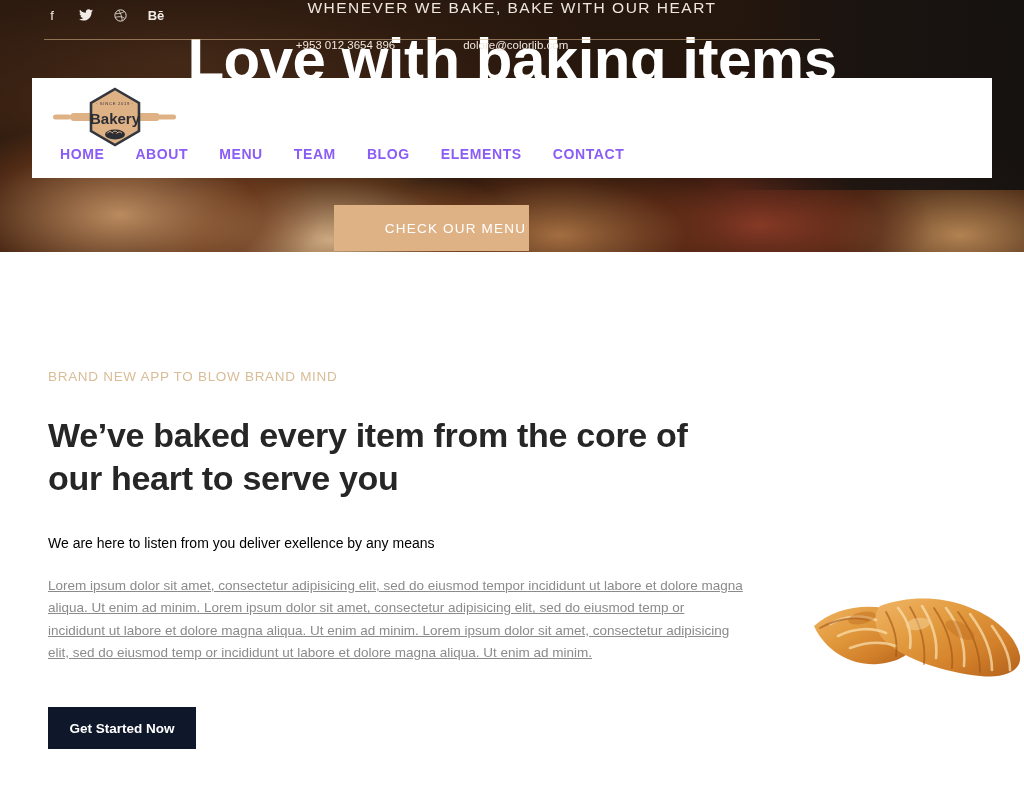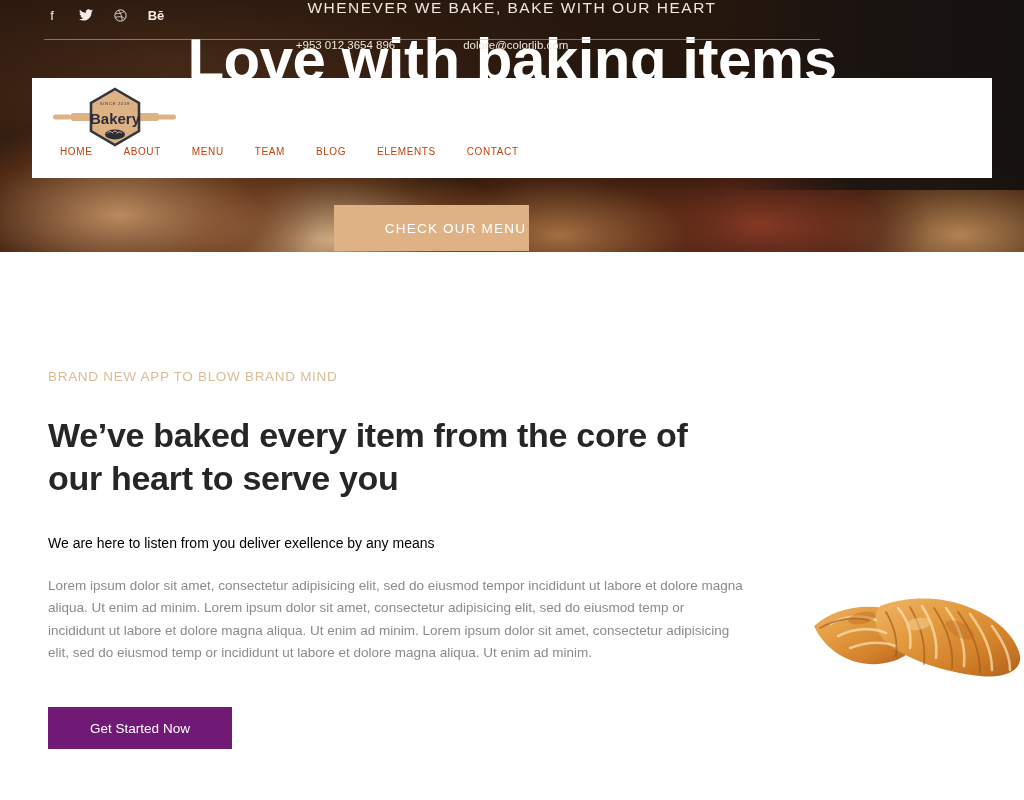--- a/index.html
+++ b/index.html
@@ -103,28 +103,29 @@
   }
   .logo{
     position:absolute; top:8px; left:16px;
     width:158px; height:62px;
   }
   .nav{
     position:absolute; left:28px; top:68px;
     display:flex; gap:0px; align-items:center;
   }
   .nav a{
-    color:#c2410c;
-    font-size:10px;
+    color:#8b5cf6;
+    font-size:14px;
     letter-spacing:.6px;
     text-decoration:none;
     padding:0 21px 0 0;
     margin-right:10px;
     cursor:pointer;
     white-space:nowrap;
+    font-weight:bold;
   }
   .nav a:first-child{ margin-left:0; }
 
   
   .main{
     position:absolute; top:252px; left:0;
     width:1024px; height:548px;
     background:#fff;
   }
   .content{
@@ -150,30 +151,32 @@
     color:#000000;
     font-size:14px;
     line-height:20px;
   }
   .para{
     margin-top:22px;
     color:#8b8b8b;
     font-size:13.5px;
     line-height:22.3px;
     max-width:695px;
+    text-decoration:underline;
   }
   .btn-start{
     margin-top:43px;
     display:inline-flex; align-items:center; justify-content:center;
-    width:184px; height:42px;
-    background:#701a75;
+    width:148px; height:42px;
+    background:#0f172a;
     color:#ffffff;
     font-size:13.5px;
     border:none; cursor:pointer;
     font-family:"Liberation Sans", sans-serif;
+    font-weight:bold;
   }
 
   
   .croissant{
     position:absolute; right:0px; top:332px;
     width:214px; height:104px;
   }
 </style>
 </head>
 <body>

